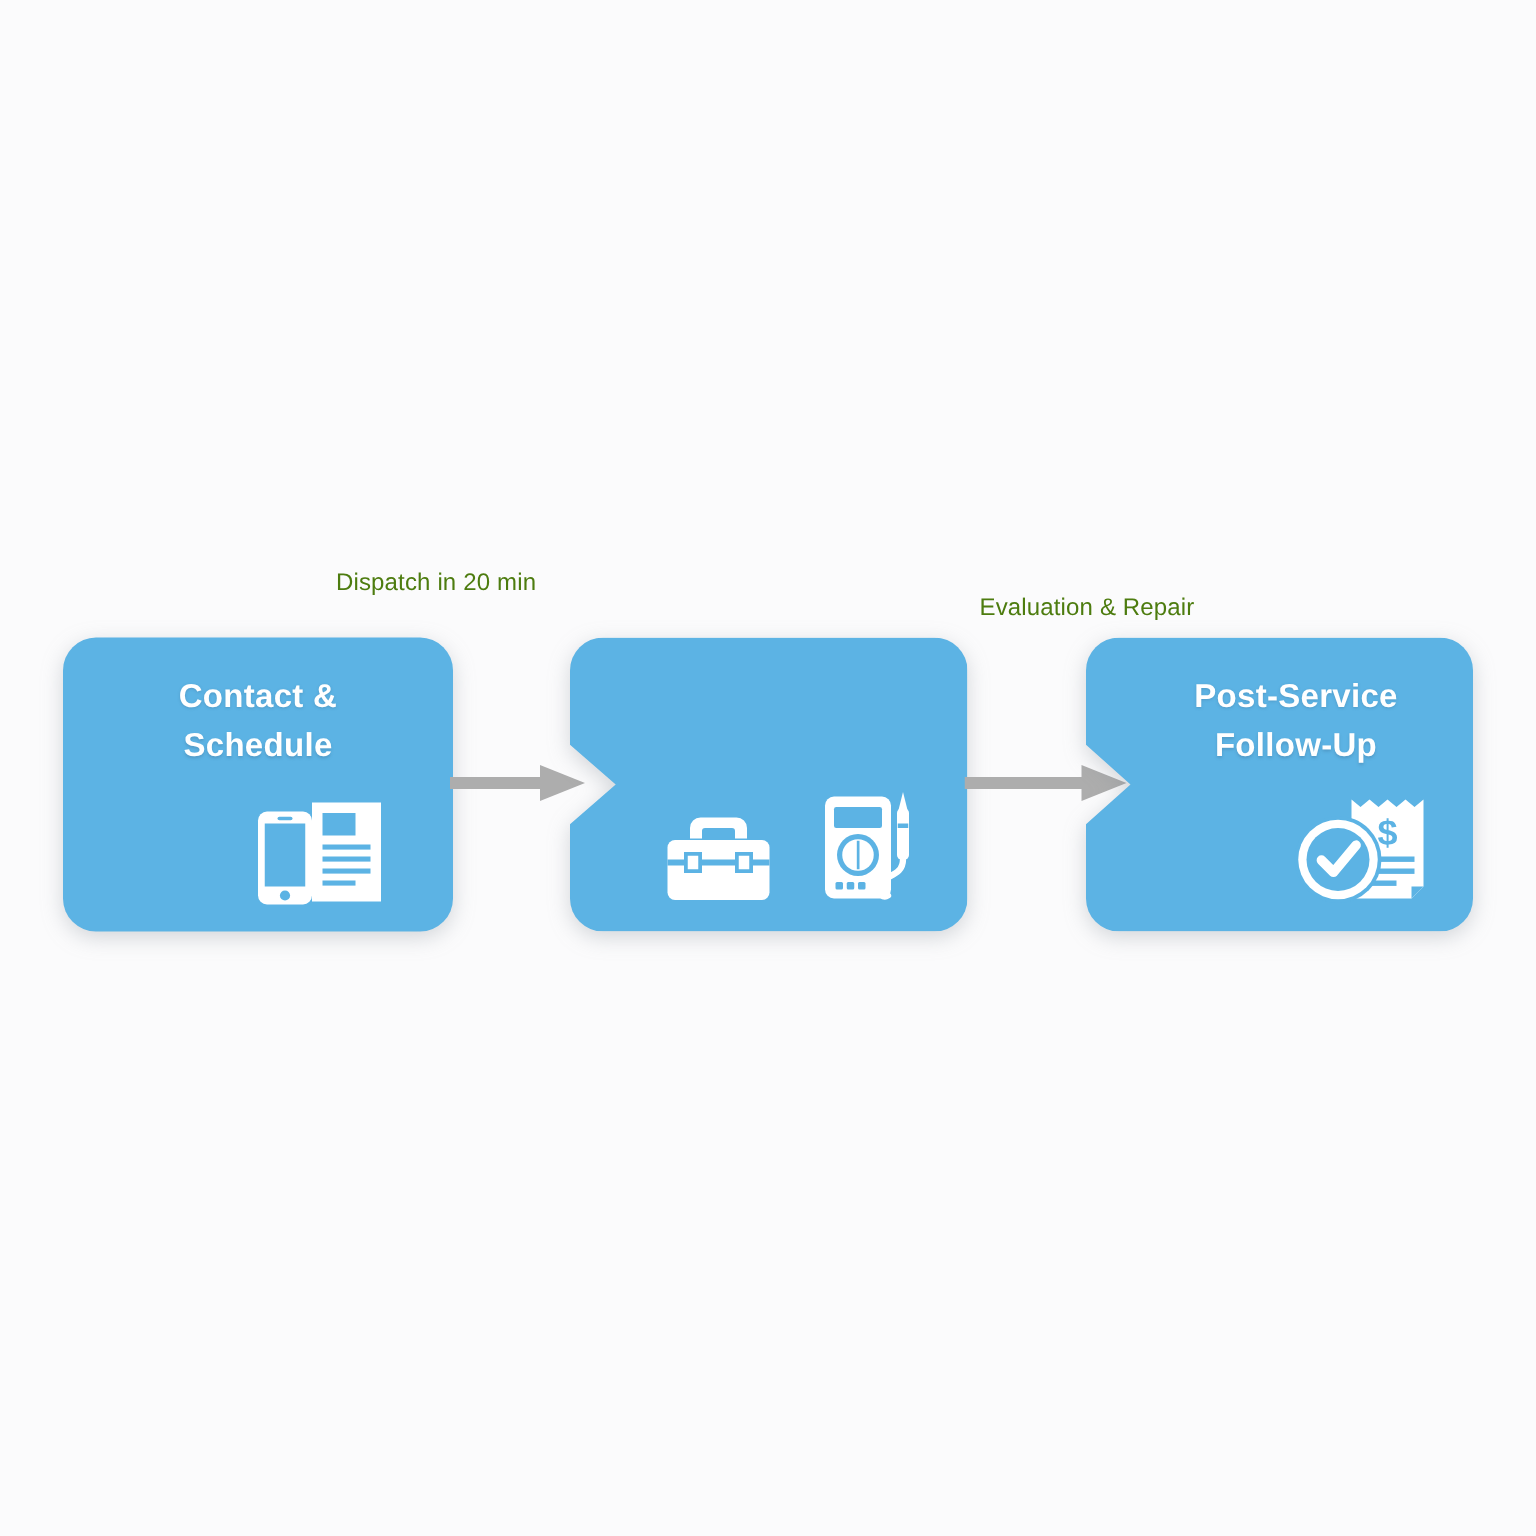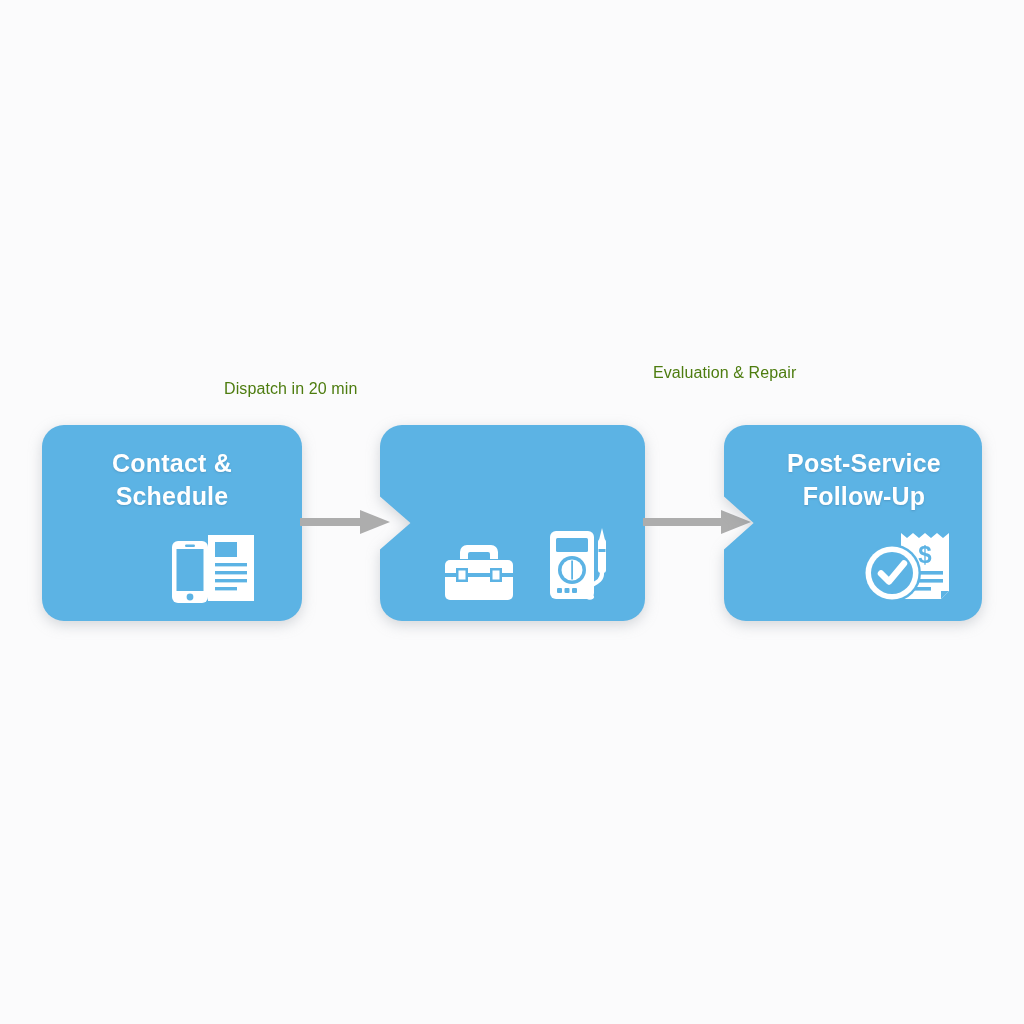--- a/index.html
+++ b/index.html
@@ -52,21 +52,21 @@
     height: 100%;
     box-sizing: border-box;
   }
   .card-title {
     position: absolute;
     left: 0;
     right: 0;
     top: 22px;
     text-align: center;
     color: #ffffff;
-    font-size: 25px;
+    font-size: 22px;
     font-weight: bold;
     line-height: 33px;
     letter-spacing: 0.2px;
     text-shadow: 0 1px 2px rgba(60,110,145,0.35);
     white-space: pre-line;
   }
   .icon-row {
     position: absolute;
     bottom: 18px;
     display: flex;
@@ -80,21 +80,21 @@
   }
   .arrow svg { display: block; }
 </style>
 </head>
 <body>
 
 <div id="stage">
 
   <div class="connector-label" style="left:224px; top:381px;">Dispatch in 20 min</div>
 
-  <div class="connector-label" style="left:653px; top:365px;">Evaluation &amp; Repair</div>
+  <div class="connector-label" style="left:653px; top:398px;">Evaluation &amp; Repair</div>
 
   <div class="card card-1" style="left:42px; width:260px;">
     <div class="card-shape"></div>
     <div class="card-body">
       <div class="card-title">Contact &amp;
 Schedule</div>
       <div class="icon-row" style="left:0; right:0; bottom:16px; padding-left:88px;">
 
         <svg width="92" height="74" viewBox="0 0 92 74">
 

